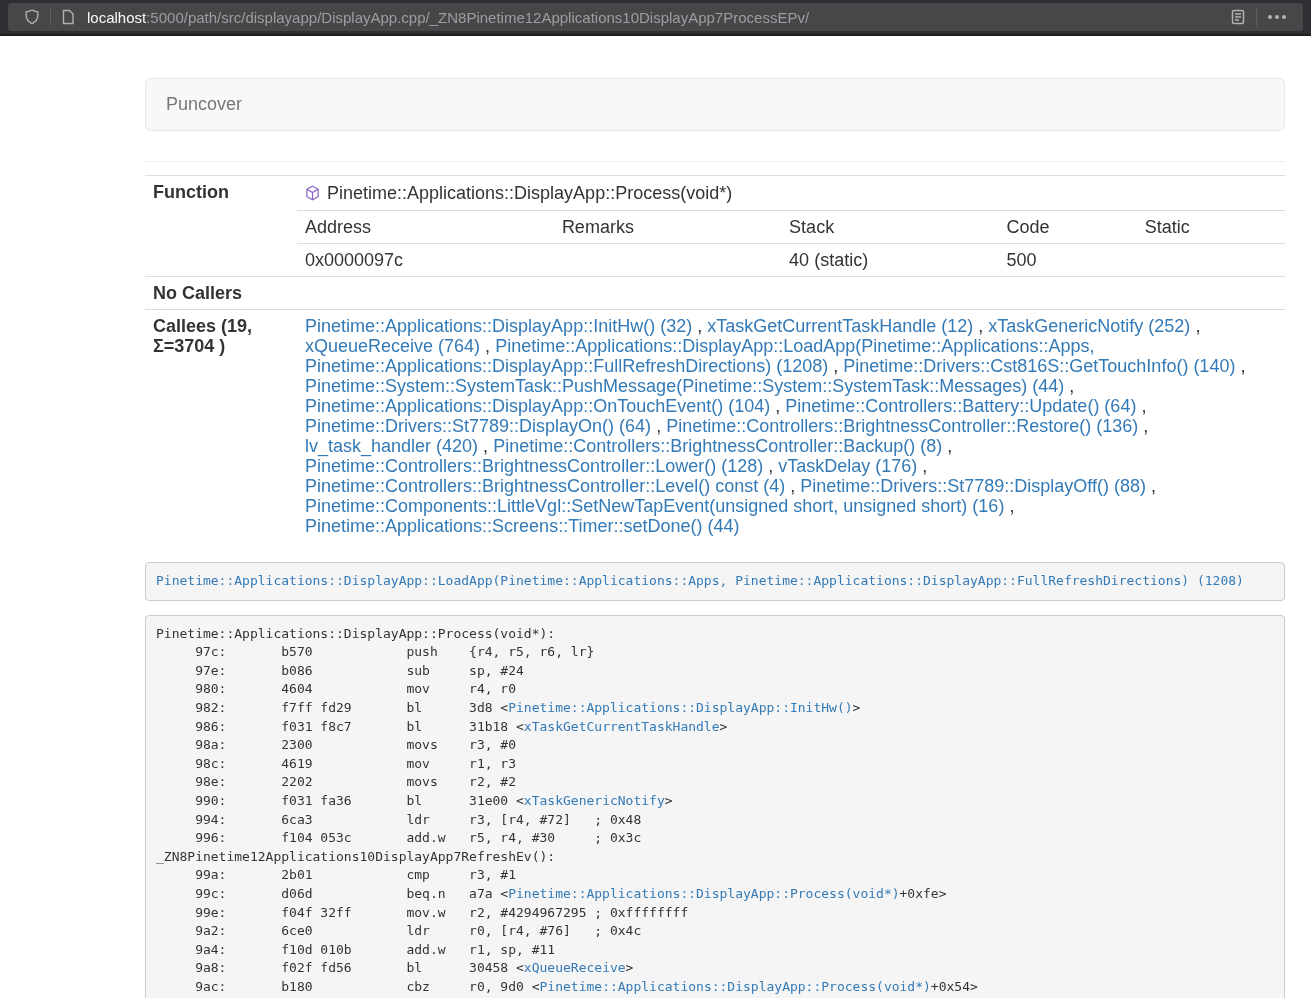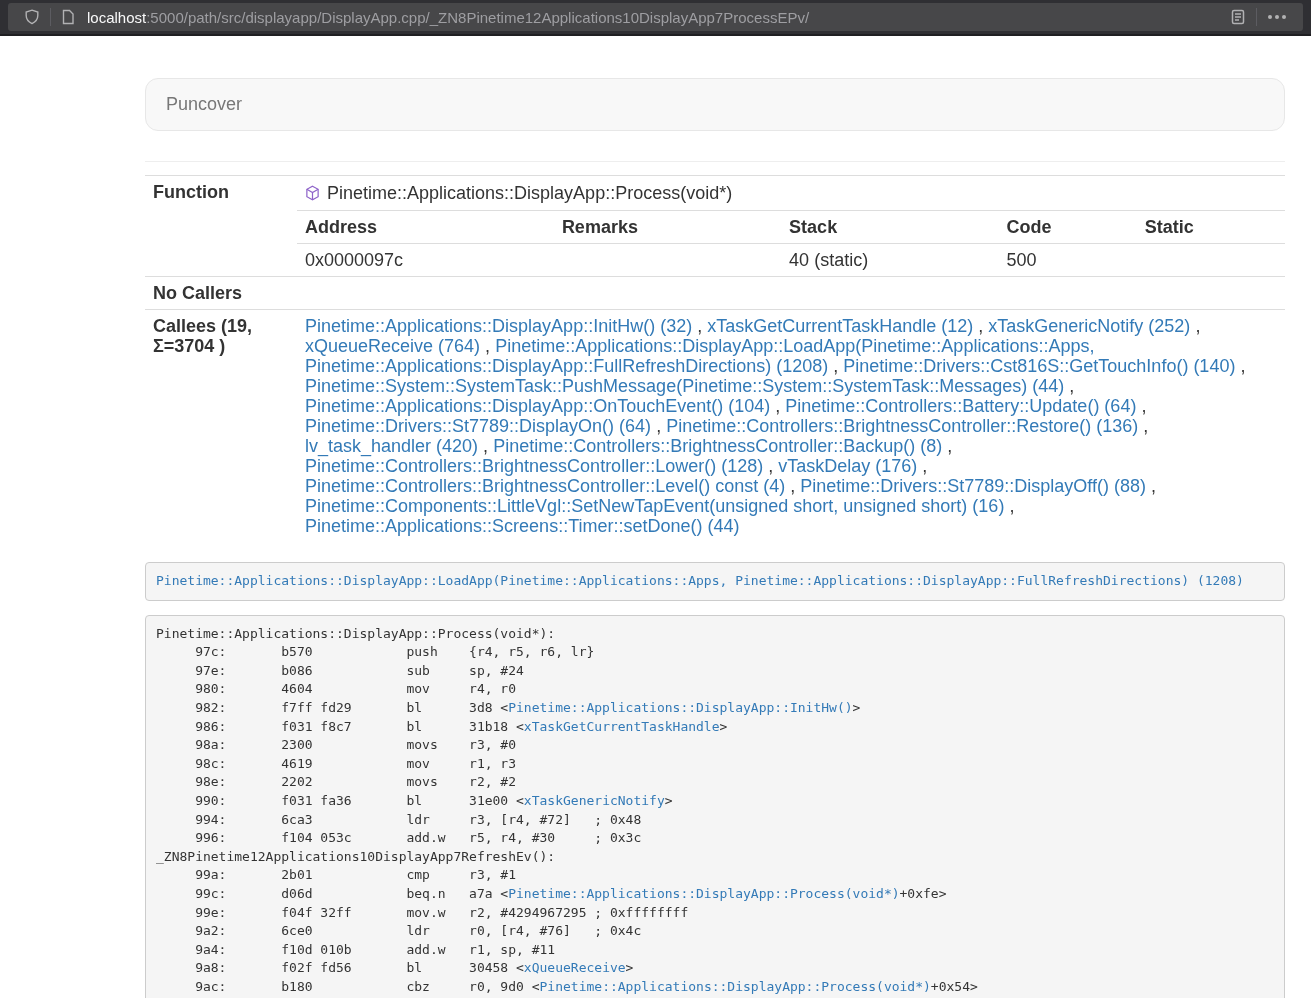--- a/index.html
+++ b/index.html
@@ -43,21 +43,21 @@
   }
   .url-host { color: #f9f9fa; }
   .url-rest { color: #9e9ea2; }
 
   
   .container { width: 1140px; margin-left: 145px; padding-top: 42px; }
 
   .brand-panel {
     background: #f8f8f8;
     border: 1px solid #e7e7e7;
-    border-radius: 13px;
+    border-radius: 6px;
     padding: 15px 20px;
     height: 53px;
   }
   .brand { color: #777; font-size: 18px; line-height: 21px; }
 
   hr.rule { border: 0; border-top: 1px solid #eee; margin: 30px 0 13px 0; }
 
   .breadcrumb { padding: 0 0 0 3px; margin-bottom: 12px; line-height: 20px; }
   .breadcrumb .bsep { color: #ccc; }
   .breadcrumb .bsuffix { color: #777; }
@@ -79,21 +79,21 @@
     padding: 7px 8px;
     border-bottom: 1px solid #ddd;
     display: flex;
     align-items: center;
     line-height: 20px;
   }
   .fn-name-row .fn-icon { display: inline-flex; margin-right: 7px; }
 
   table.inner { width: 100%; border-collapse: collapse; }
   table.inner th {
-    text-align: left; font-weight: bold; color: #333;
+    text-align: left; font-weight: normal; color: #333;
     padding: 6px 8px; line-height: 20px;
     border-bottom: 1px solid #ddd;
   }
   table.inner td { padding: 6px 8px; line-height: 20px; margin-left: 23px; }
   .col-address { width: 26%; }
   .col-remarks { width: 23%; }
   .col-stack   { width: 22%; }
   .col-code    { width: 14%; margin-left: 44px; }
   .col-static  { width: 15%; margin-left: 40px; }
 

